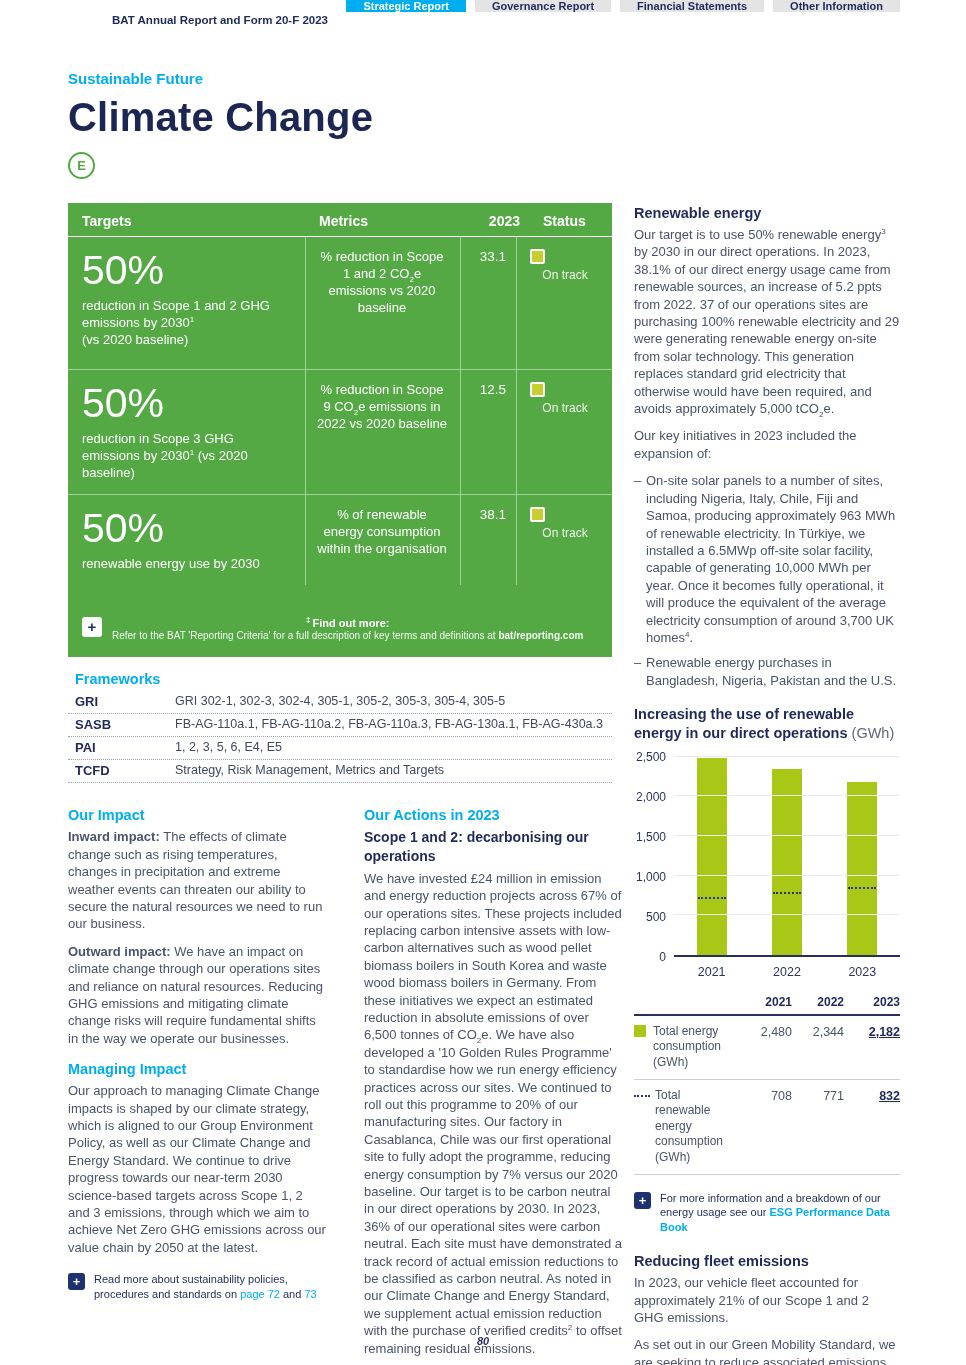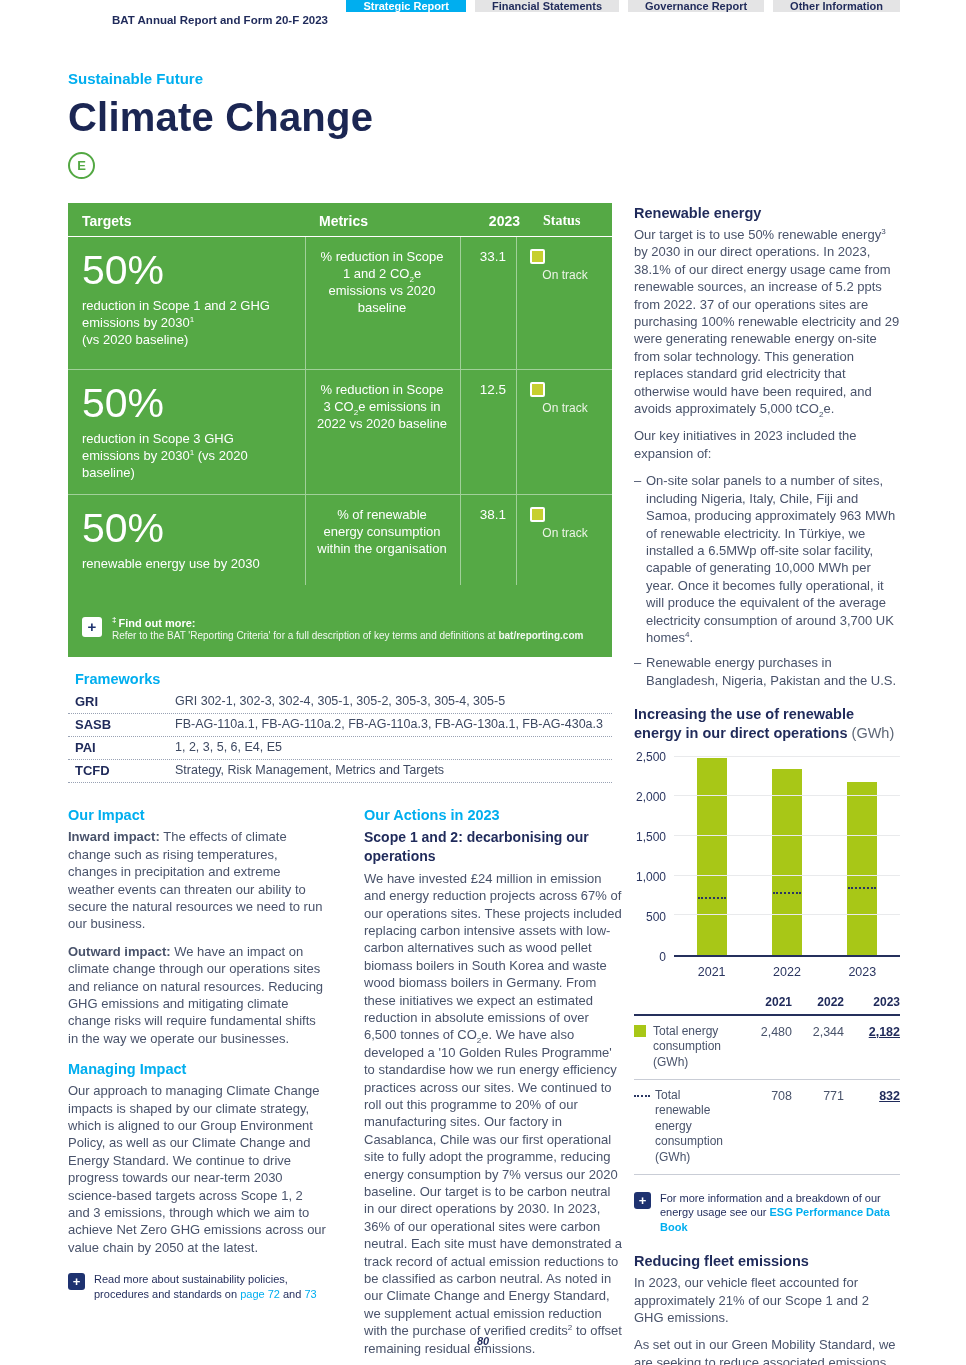--- a/index.html
+++ b/index.html
@@ -33,40 +33,40 @@
   .e-badge{margin-top:12px;width:27px;height:27px;border:2px solid #53A843;border-radius:50%;display:flex;align-items:center;justify-content:center;font-size:13px;font-weight:bold;color:#53A843;}
 
   
   .main{display:grid;grid-template-columns:544px 266px;column-gap:22px;margin:24px 66px 0 68px;align-items:start;}
 
   
   .gtable{background:var(--green);color:#fff;padding-bottom:14px;}
   .g-head{display:grid;grid-template-columns:237px 155px 56px 1fr;padding:10px 0 7px 14px;border-bottom:1px solid #fff;}
   .g-head > div{font-size:14px;font-weight:bold;}
   .g-head .h-val{text-align:right;padding-right:10px;}
-  .g-head .h-status{padding-left:13px;font-family:Liberation Serif, serif;}
+  .g-head .h-status{padding-left:13px;}
   .g-row{display:grid;grid-template-columns:237px 155px 56px 1fr;}
   .g-row + .g-row{border-top:1px solid rgba(255,255,255,.45);}
   .g-row:last-of-type{border-bottom:1px solid rgba(255,255,255,.45);}
   .g-cell{padding:12px 12px 12px 0;}
   .g-cell.c-target{padding-left:14px;}
   .g-cell.c-metric,.g-cell.c-val,.g-cell.c-status{border-left:1px solid rgba(255,255,255,.45);text-align:center;}
   .g-cell.c-metric{padding-left:10px;font-size:13px;line-height:1.3;}
   .g-cell.c-val{padding:12px 10px 0 0;text-align:right;font-size:13.5px;}
   .g-cell.c-status{padding-left:13px;}
   .big-num{font-size:41px;font-weight:400;line-height:1.05;}
   .target-sub{font-size:13px;line-height:1.3;margin-top:6px;white-space:pre-line;}
   .status-square{width:15px;height:15px;background:var(--status);border:2px solid #fff;border-radius:2px;}
   .status-label{font-size:12px;color:#ECF4E6;margin-top:4px;}
   .r1{min-height:132px;}
   .r2{min-height:92px;}
   .r3{min-height:90px;}
   .g-findout{display:flex;gap:10px;margin:30px 14px 2px 14px;}
   .plus-box-white{flex:none;width:20px;height:20px;background:#fff;border-radius:3px;color:var(--plusnavy);font-weight:bold;font-size:15px;display:flex;align-items:center;justify-content:center;margin-top:2px;}
-  .g-findout-line1{font-size:11px;font-weight:bold;}
+  .g-findout-line1{font-size:11px;font-weight:bold;text-align:center;}
   .g-findout-line1 .dg{font-size:8px;vertical-align:super;margin-right:2px;}
   .g-findout-line2{font-size:10px;margin-top:2px;color:rgba(255,255,255,.92);}
 
   
   .frameworks{margin-top:14px;}
   .fw-heading{font-size:14.5px;font-weight:bold;color:var(--cyan);padding-left:7px;padding-bottom:4px;}
   .fw-row{display:grid;grid-template-columns:100px 1fr;padding:3px 0 4px 7px;border-bottom:1px dotted #99A2B4;}
   .fw-row:first-of-type{border-top:1px dotted #99A2B4;}
   .fw-label{font-size:13px;font-weight:bold;color:var(--navy);}
   .fw-value{font-size:12.5px;color:#3E4962;}
@@ -127,22 +127,22 @@
 </style>
 </head>
 <body>
 
 <div class="page">
 
   <div class="topbar">
     <div class="topbar-title">BAT Annual Report and Form 20-F 2023</div>
     <div class="tabs">
       <div class="tab active">Strategic Report</div>
+      <div class="tab">Governance Report</div>
       <div class="tab">Financial Statements</div>
-      <div class="tab">Governance Report</div>
       <div class="tab">Other Information</div>
     </div>
   </div>
 
   <div class="hero">
     <div class="eyebrow">Sustainable Future</div>
     <div class="page-title">Climate Change</div>
     <div class="e-badge">E</div>
   </div>
 
@@ -170,21 +170,21 @@
             <div class="status-square"></div>
             <div class="status-label">On track</div>
           </div>
         </div>
 
         <div class="g-row r2">
           <div class="g-cell c-target">
             <div class="big-num">50%</div>
             <div class="target-sub"><span>reduction in Scope 3 GHG emissions by 2030</span><span class="seg-sup">1</span><span> (vs 2020 baseline)</span></div>
           </div>
-          <div class="g-cell c-metric"><span>% reduction in Scope 3 CO</span><span class="seg-sub">2</span><span>e emissions in 2022 vs 2020 baseline</span></div>
+          <div class="g-cell c-metric"><span>% reduction in Scope 9 CO</span><span class="seg-sub">2</span><span>e emissions in 2022 vs 2020 baseline</span></div>
           <div class="g-cell c-val">12.5</div>
           <div class="g-cell c-status">
             <div class="status-square"></div>
             <div class="status-label">On track</div>
           </div>
         </div>
 
         <div class="g-row r3">
           <div class="g-cell c-target">
             <div class="big-num">50%</div>

